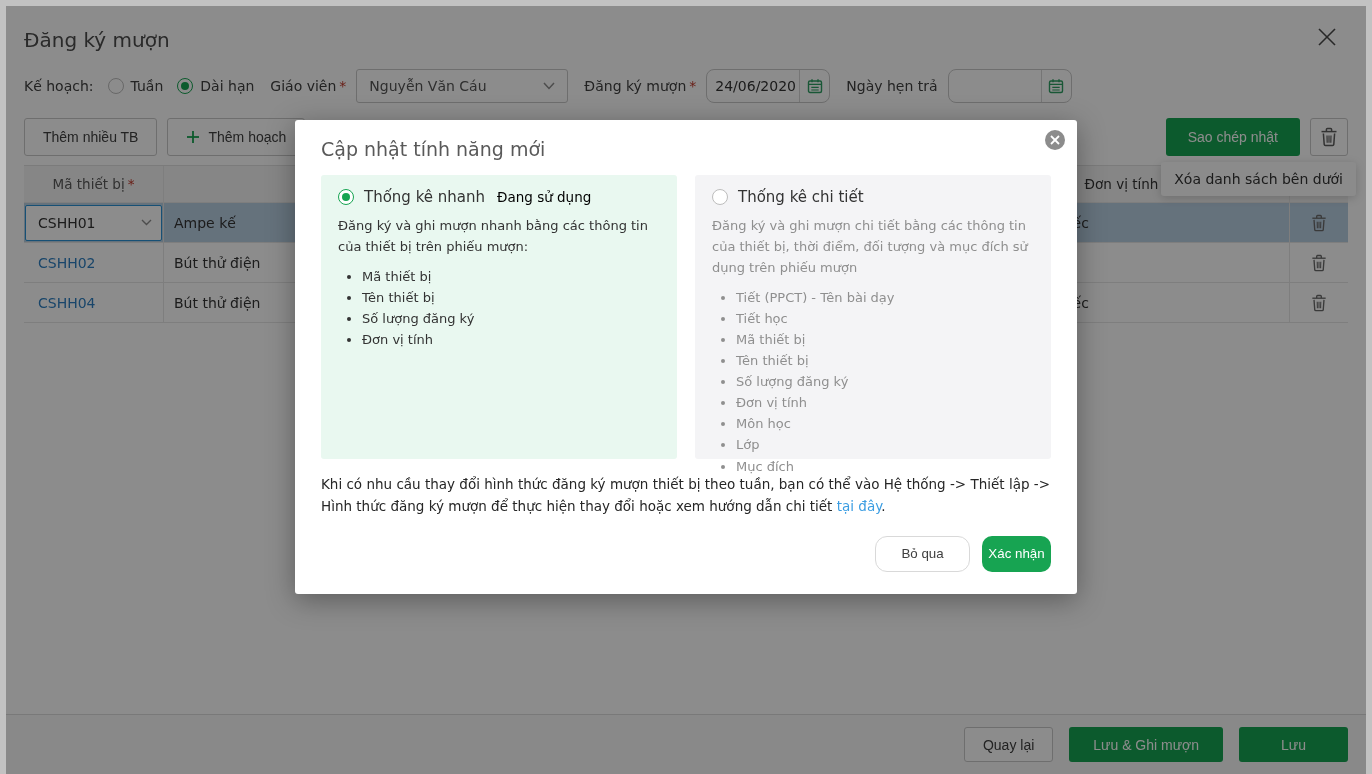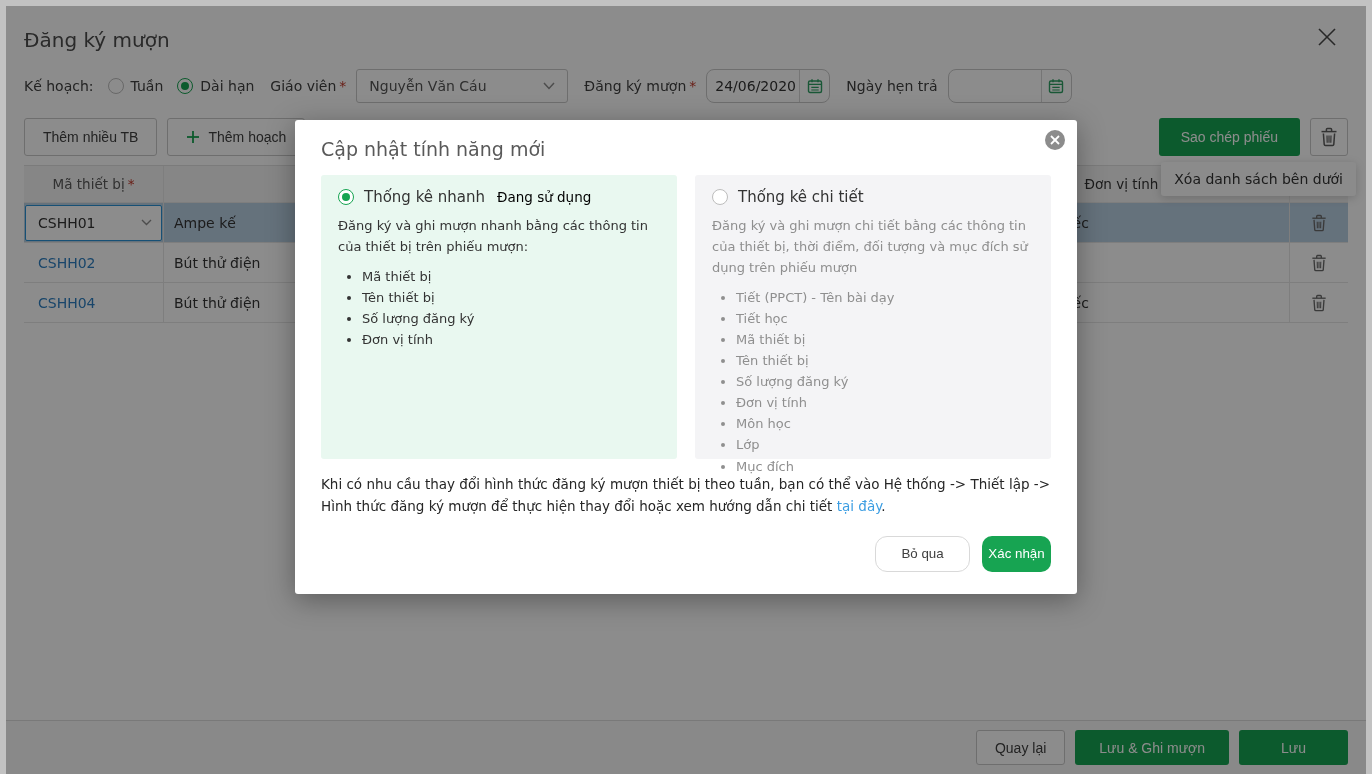--- a/index.html
+++ b/index.html
@@ -59,22 +59,22 @@
   .c-name { width:500px; padding-left:10px; color:#333; }
   .c-qty  { width:290px; }
   .c-unit { width:336px; padding-left:96px; color:#333; }
   .c-act  { width:58px; border-right:none; justify-content:center; }
   .head .cell { justify-content:center; padding-left:0; }
   .code-link { color:#2e7fc1; padding-left:14px; cursor:pointer; }
   .combobox { margin:1px; width:152px; height:36px; background:#fff; border:1px solid #2a93d5; border-radius:2px;
               display:flex; align-items:center; justify-content:space-between; padding:0 9px 0 12px; color:#333; cursor:pointer; }
 
   
-  .page-footer { position:absolute; left:0; right:0; bottom:0; height:54px; border-top:1px solid #dcdcdc;
-                 background:#fafafa; display:flex; align-items:center; justify-content:flex-end; gap:10px; padding-right:18px; }
+  .page-footer { position:absolute; left:0; right:0; bottom:0; height:60px; border-top:1px solid #dcdcdc;
+                 background:#fafafa; display:flex; align-items:center; justify-content:flex-end; gap:16px; padding-right:18px; }
   .page-footer .btn { height:35px; }
 
   
   .overlay { position:absolute; inset:0; background:rgba(0,0,0,0.45); z-index:50; }
 
   
   .modal { position:absolute; left:295px; top:120px; width:782px; background:#fff; border-radius:3px;
            box-shadow:0 6px 28px rgba(0,0,0,.35); z-index:100; }
   .modal-close { position:absolute; top:10px; right:12px; width:20px; height:20px; border-radius:50%;
                  background:#8c8c8c; color:#fff; display:flex; align-items:center; justify-content:center; cursor:pointer; }
@@ -162,21 +162,21 @@
   <div class="toolbar">
     <button class="btn btn-outline">Thêm nhiều TB</button>
     <button class="btn btn-outline gap">
       <svg width="14" height="14" viewBox="0 0 14 14" style="margin-right:8px;">
           <line x1="7" y1="1" x2="7" y2="13" stroke="#17a452" stroke-width="1.8"></line>
           <line x1="1" y1="7" x2="13" y2="7" stroke="#17a452" stroke-width="1.8"></line>
         </svg>
       <span>Thêm hoạch</span>
     </button>
     <span class="spacer"></span>
-    <button class="btn btn-green">Sao chép phiếu</button>
+    <button class="btn btn-green">Sao chép nhật</button>
     <span class="icon-btn gap">
       <svg width="18" height="20" viewBox="0 0 18 20">
           <line x1="1.5" y1="4.6" x2="16.5" y2="4.6" stroke="#5e5e5e" stroke-width="1.5"></line>
           <path d="M6.4 4.4 V2.6 Q6.4 1.6 7.4 1.6 L10.6 1.6 Q11.6 1.6 11.6 2.6 V4.4" fill="none" stroke="#5e5e5e" stroke-width="1.5"></path>
           <path d="M3.4 6.5 L4.2 17.4 Q4.3 18.5 5.4 18.5 L12.6 18.5 Q13.7 18.5 13.8 17.4 L14.6 6.5" fill="none" stroke="#5e5e5e" stroke-width="1.5"></path>
           <line x1="7" y1="8.5" x2="7.2" y2="15.8" stroke="#5e5e5e" stroke-width="1.2"></line>
           <line x1="9" y1="8.5" x2="9" y2="15.8" stroke="#5e5e5e" stroke-width="1.2"></line>
           <line x1="11" y1="8.5" x2="10.8" y2="15.8" stroke="#5e5e5e" stroke-width="1.2"></line>
         </svg>
     </span>

